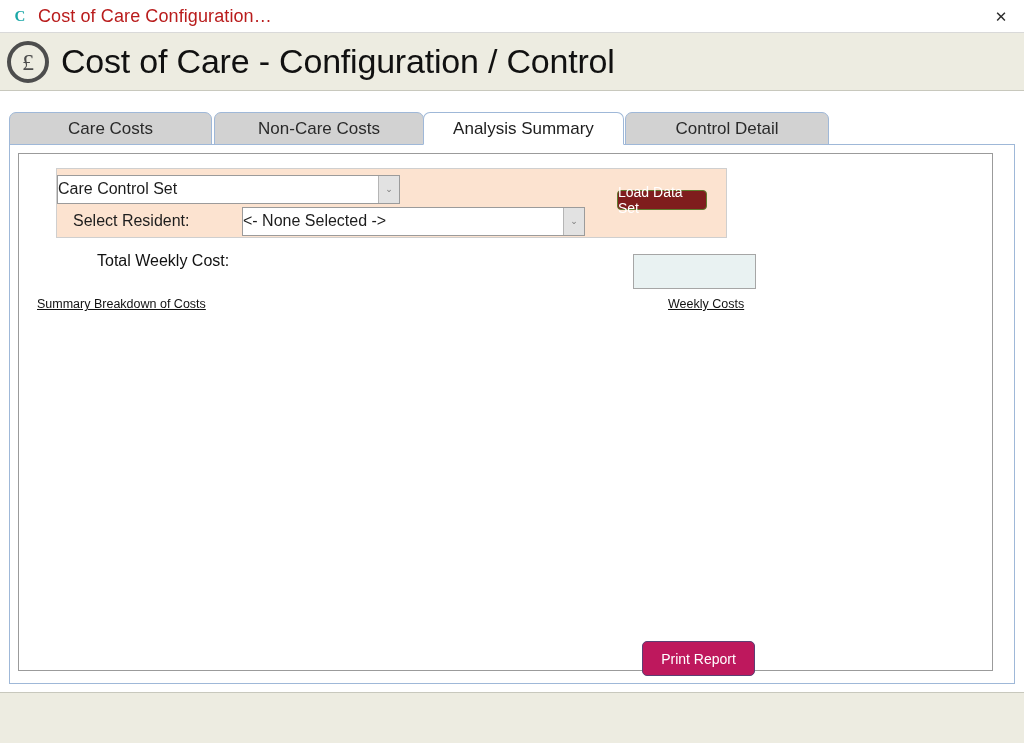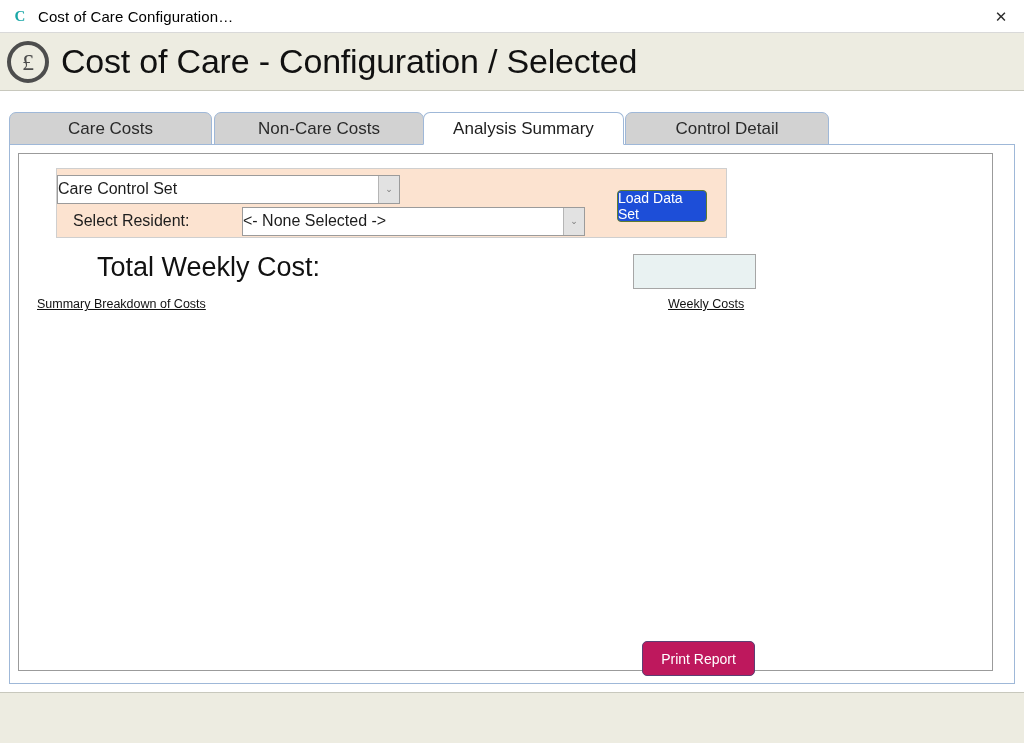--- a/index.html
+++ b/index.html
@@ -38,22 +38,22 @@
     width: 16px; height: 16px;
     display: flex; align-items: center; justify-content: center;
     font-family: "Liberation Serif", serif;
     font-weight: bold;
     font-size: 15px;
     color: #1aa7a7;
     line-height: 1;
   }
   .titlebar-title {
     margin-left: 10px;
-    font-size: 15px;
-    color: #000000;
+    font-size: 18px;
+    color: #b91c1c;
     letter-spacing: 0.1px;
   }
   .titlebar-close {
     position: absolute;
     right: 0; top: 0;
     width: 46px; height: 32px;
     display: flex; align-items: center; justify-content: center;
     color: #2b2b2b;
     font-size: 15px;
     line-height: 1;
@@ -195,37 +195,37 @@
     border-left: 1px solid #b5b5b5;
     box-sizing: border-box;
     display: flex; align-items: center; justify-content: center;
     color: #7a7a7a;
     font-size: 9px;
     line-height: 1;
   }
   .load-button {
     position: absolute;
     left: 560px; top: 21px;
-    width: 90px; height: 32px;
-    background: #1d4ed8;
+    width: 90px; height: 20px;
+    background: #7f1d1d;
     border: 1px solid #5f7c2f;
     border-radius: 4px;
     box-sizing: border-box;
     display: flex; align-items: center; justify-content: center;
     color: #ffffff;
     font-size: 14px;
     cursor: pointer;
     user-select: none;
   }
 
   
   .total-label {
     position: absolute;
     left: 78px; top: 98px;
-    font-size: 27px;
+    font-size: 16px;
     color: #111111;
   }
   .total-box {
     position: absolute;
     left: 614px; top: 100px;
     width: 123px; height: 35px;
     background: #e9f2f2;
     border: 1px solid #a6a6a6;
     box-sizing: border-box;
   }
@@ -274,21 +274,21 @@
 <div class="app-window">
 
   <div class="titlebar">
     <span class="titlebar-logo">C</span>
     <span class="titlebar-title">Cost of Care Configuration…</span>
     <span class="titlebar-close">✕</span>
   </div>
 
   <div class="header-band">
     <span class="pound-badge">£</span>
-    <span class="header-title">Cost of Care - Configuration / Selected</span>
+    <span class="header-title">Cost of Care - Configuration / Control</span>
   </div>
 
   <div class="tabstrip">
     <div class="tab inactive" id="tab0">
       <span>Care Costs</span>
     </div>
     <div class="tab inactive" id="tab1">
       <span>Non-Care Costs</span>
     </div>
     <div class="tab active" id="tab2">

